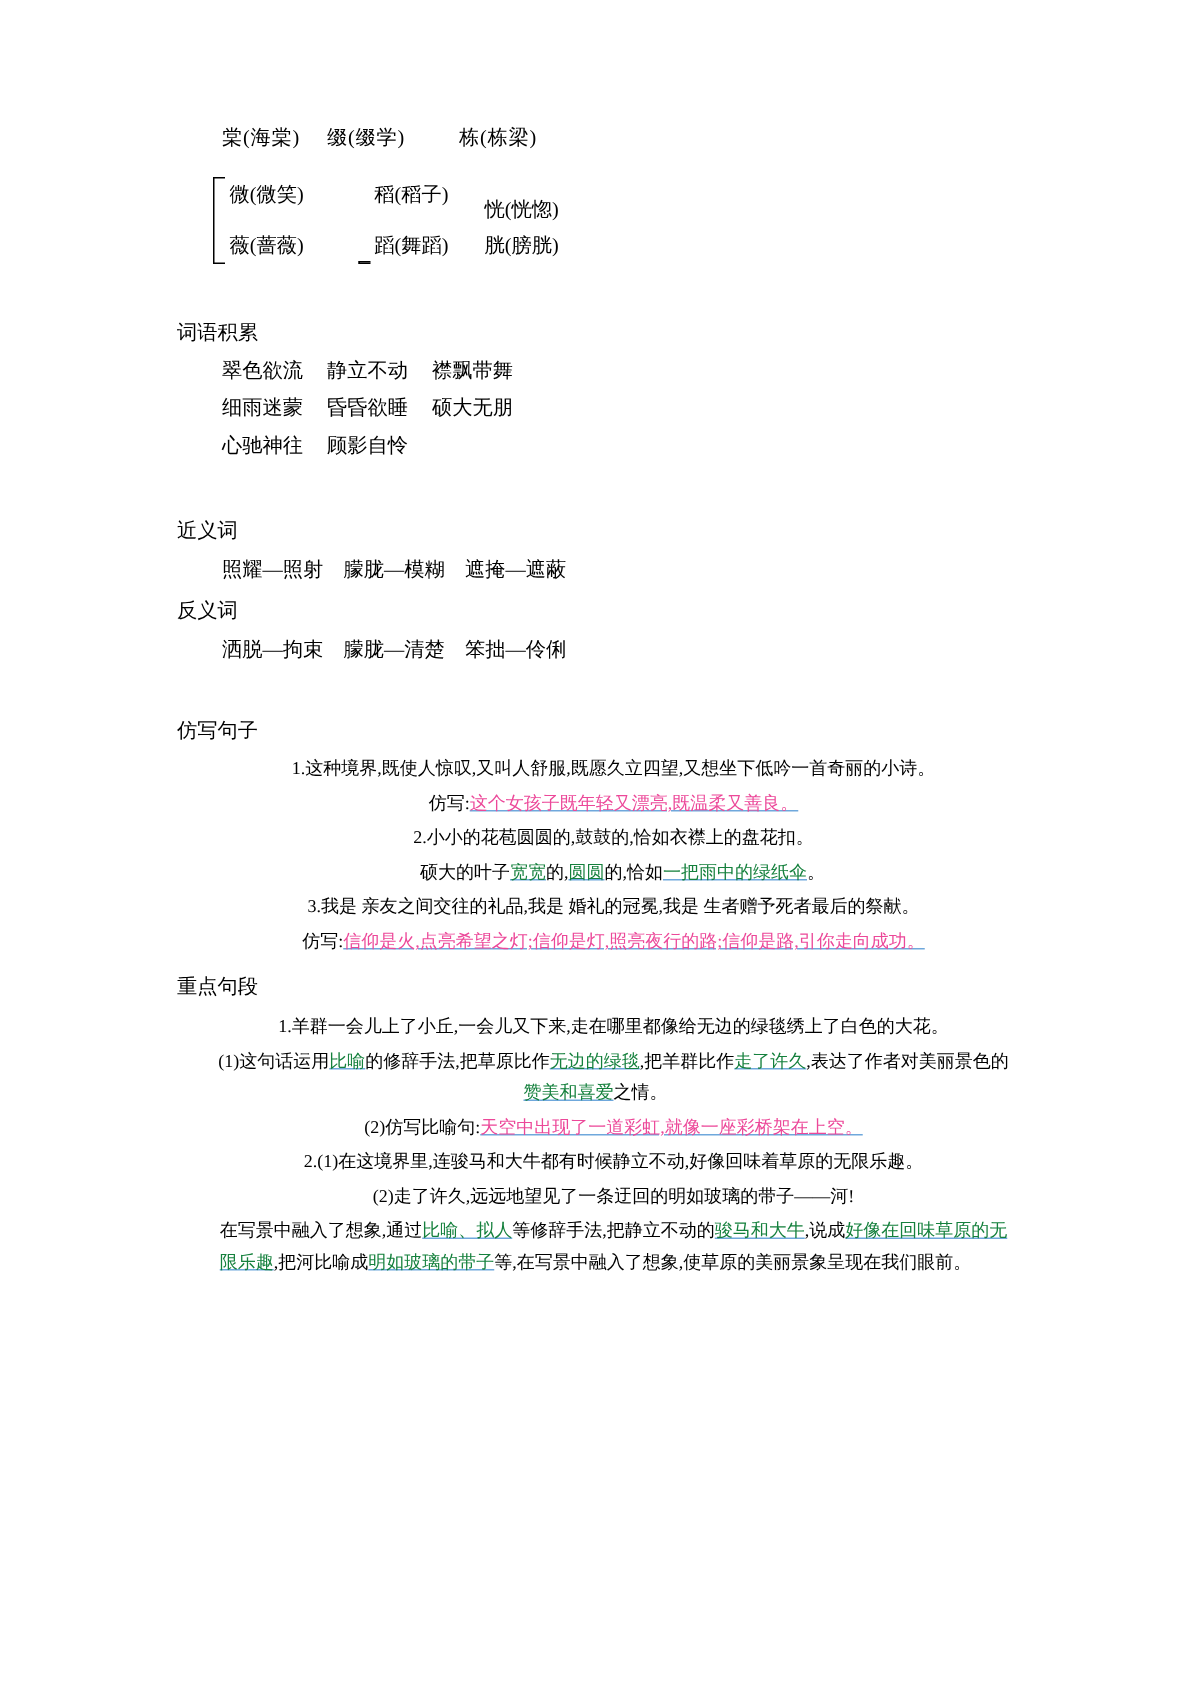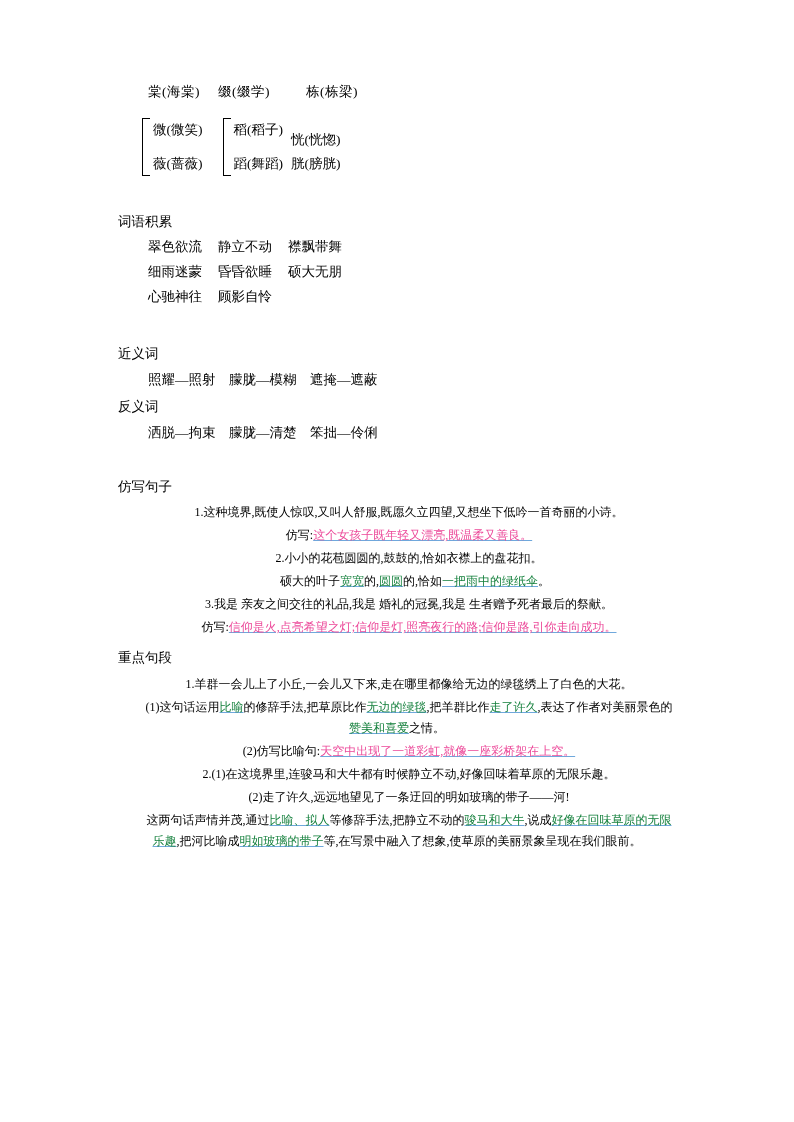--- a/index.html
+++ b/index.html
@@ -29,21 +29,21 @@
     font-size: 13.5px;
     letter-spacing: 0.5px;
   }
   .char-row .gap {
     display: inline-block;
     width: 18px;
   }
   .bracket-block {
     margin: 14px 0 0 24px;
     display: flex;
-    gap: 0;
+    gap: 16px;
   }
   .bcol {
     display: flex;
     align-items: stretch;
     margin-right: 6px;
   }
   .brace {
     width: 7px;
     border-left: 1px solid #000;
     border-top: 1px solid #000;
@@ -122,21 +122,21 @@
     </div>
 
     <div class="bracket-block">
       <div class="bcol">
         <div class="brace"></div>
         <div class="bitems">
           <div>微(微笑)</div>
           <div>薇(蔷薇)</div>
         </div>
       </div>
-      <div class="bcol" style="margin-left:14px;">
+      <div class="bcol" style="margin-left:14px;align-items:flex-end;">
         <div class="brace"></div>
         <div class="bitems">
           <div>稻(稻子)</div>
           <div>蹈(舞蹈)</div>
         </div>
       </div>
       <div class="plaincol">
         <div>恍(恍惚)</div>
         <div>胱(膀胱)</div>
       </div>
@@ -194,17 +194,17 @@
       <span>(2)仿写比喻句:</span><span class="ans">天空中出现了一道彩虹,就像一座彩桥架在上空。</span>
     </div>
 
     <div class="para">
       <span>2.</span><span>(1)在这境界里,连骏马和大牛都有时候静立不动,好像回味着草原的无限乐趣。</span>
     </div>
     <div class="para">
       <span>(2)走了许久,远远地望见了一条迂回的明如玻璃的带子——河!</span>
     </div>
     <div class="para">
-      <span>这两句话声情并茂,通过</span><span class="ul">比喻、拟人</span><span>等修辞手法,把静立不动的</span><span class="ul">骏马和大牛</span><span>,说成</span><span class="ul">好像在回味草原的无限乐趣</span><span>,把河比喻成</span><span class="ul">明如玻璃的带子</span><span>等,在写景中融入了想象,使草原的美丽景象呈现在我们眼前。</span>
+      <span>在写景中融入了想象,通过</span><span class="ul">比喻、拟人</span><span>等修辞手法,把静立不动的</span><span class="ul">骏马和大牛</span><span>,说成</span><span class="ul">好像在回味草原的无限乐趣</span><span>,把河比喻成</span><span class="ul">明如玻璃的带子</span><span>等,在写景中融入了想象,使草原的美丽景象呈现在我们眼前。</span>
     </div>
 
   </div>
 </div>
 
 </body></html>

